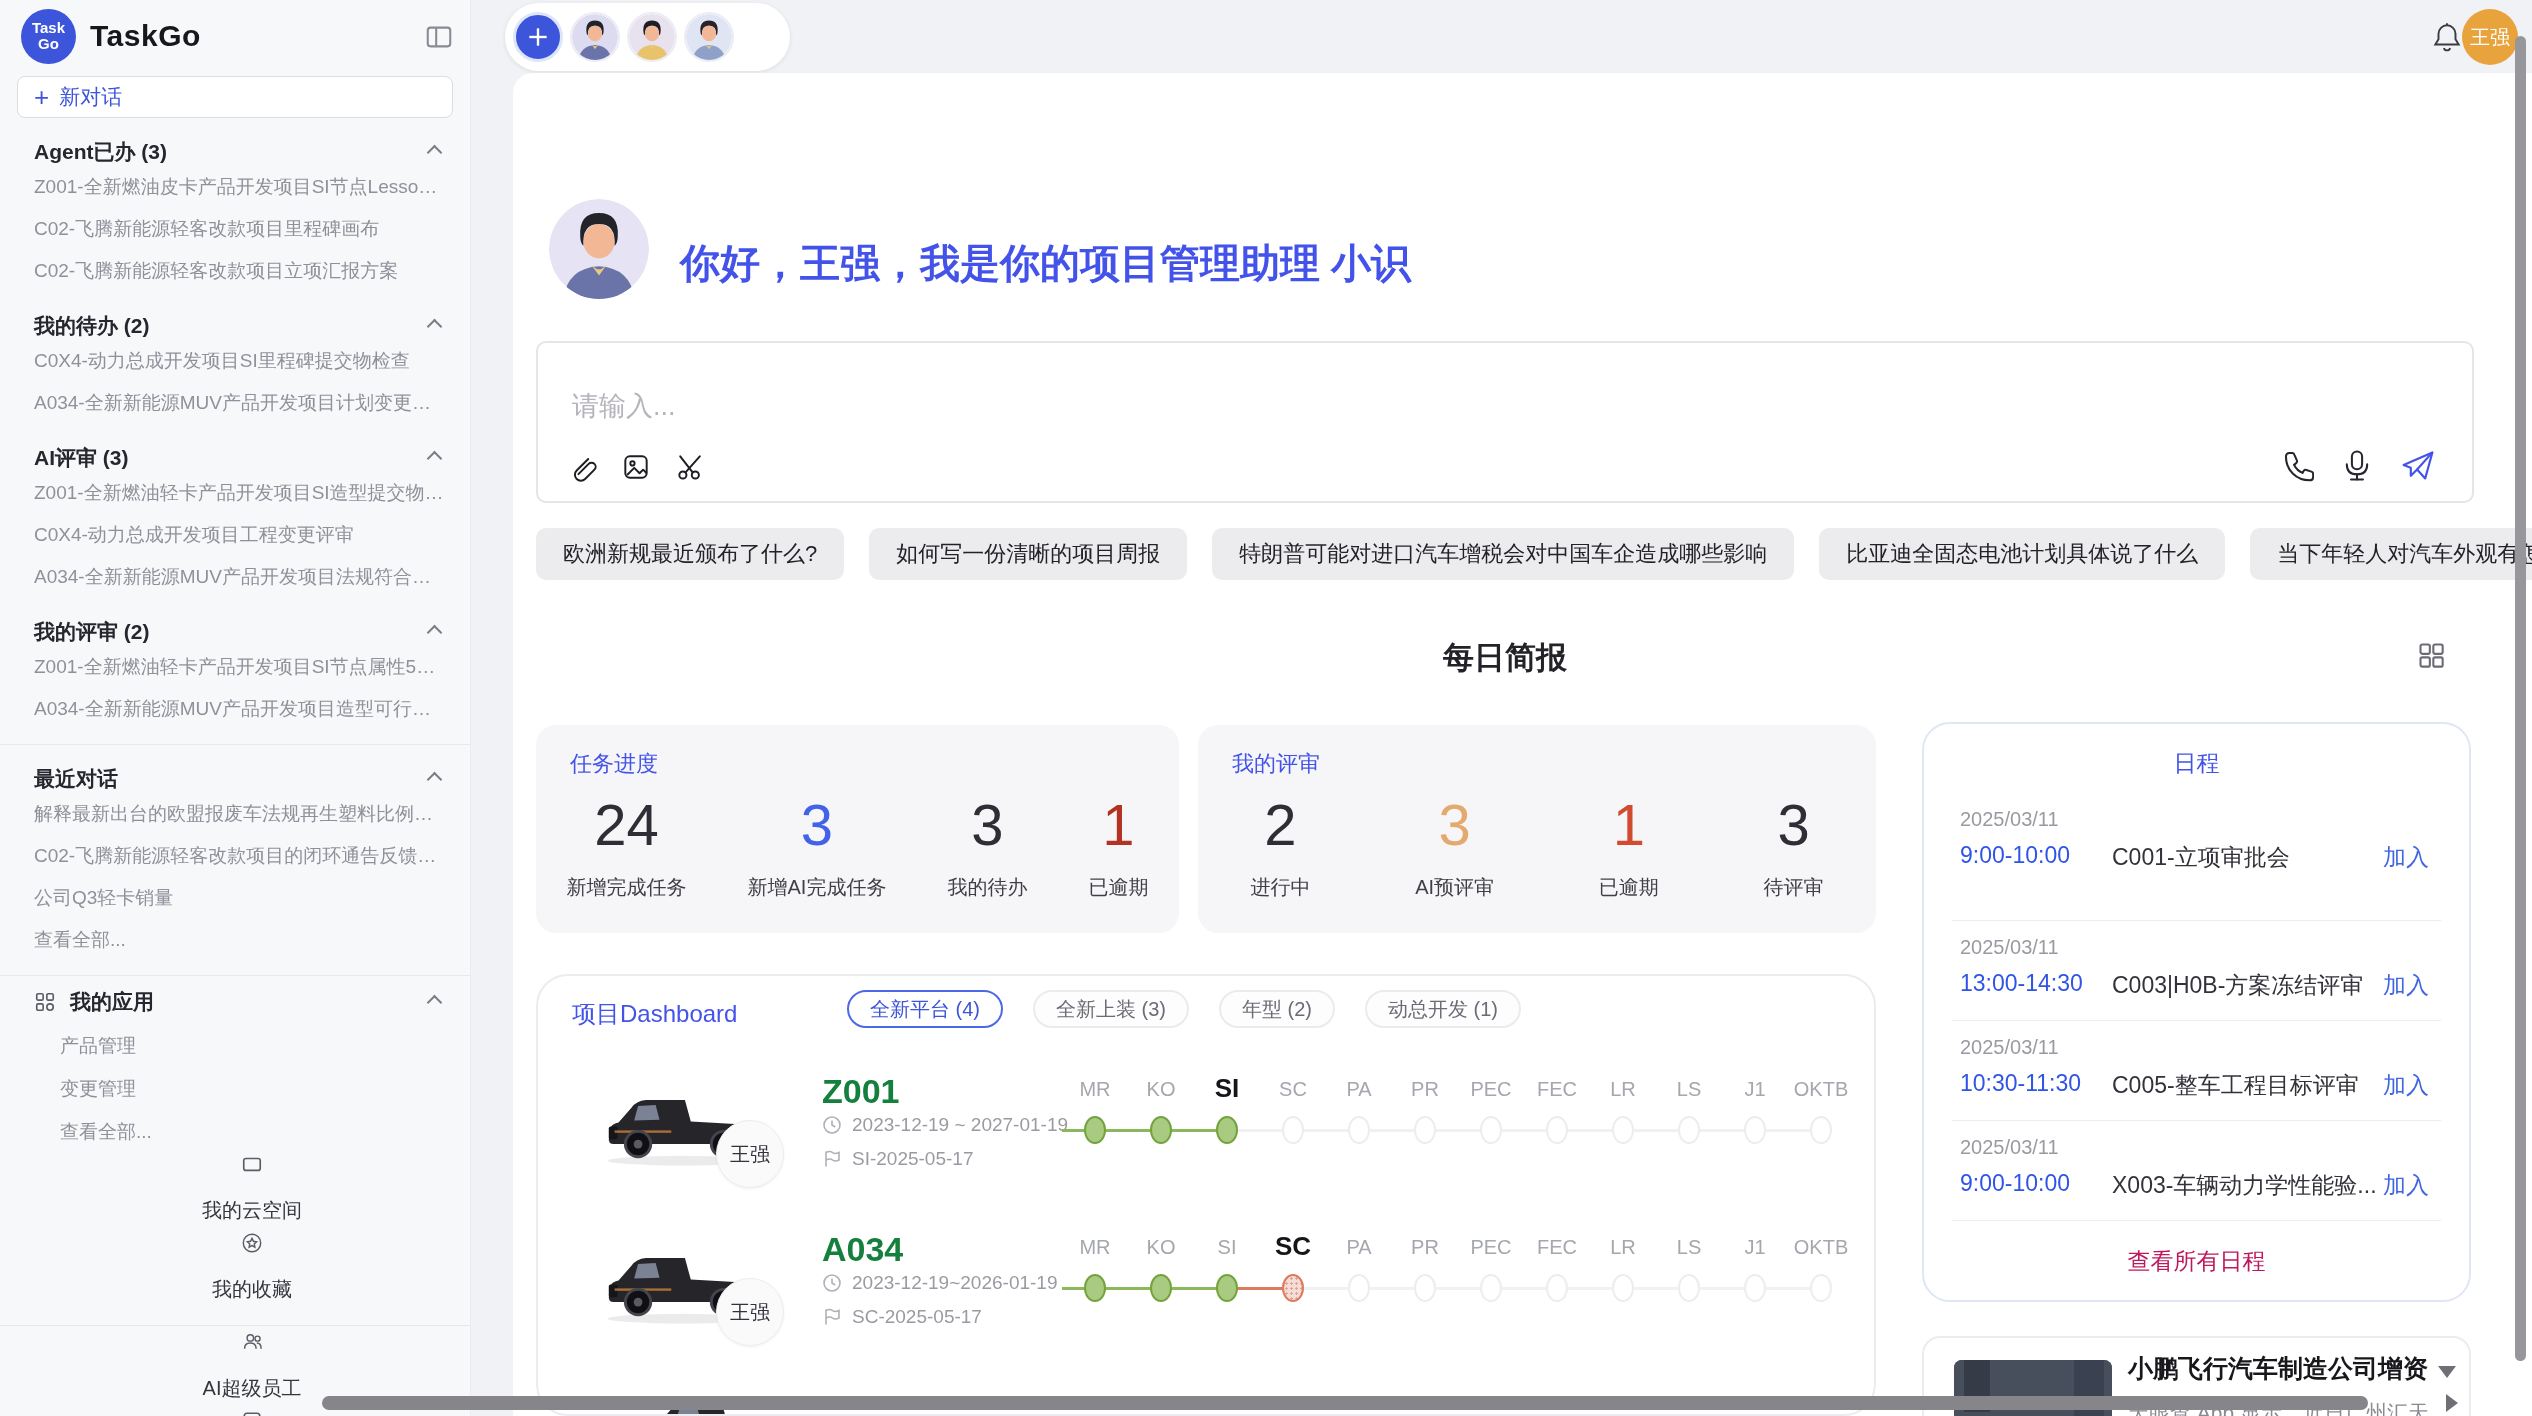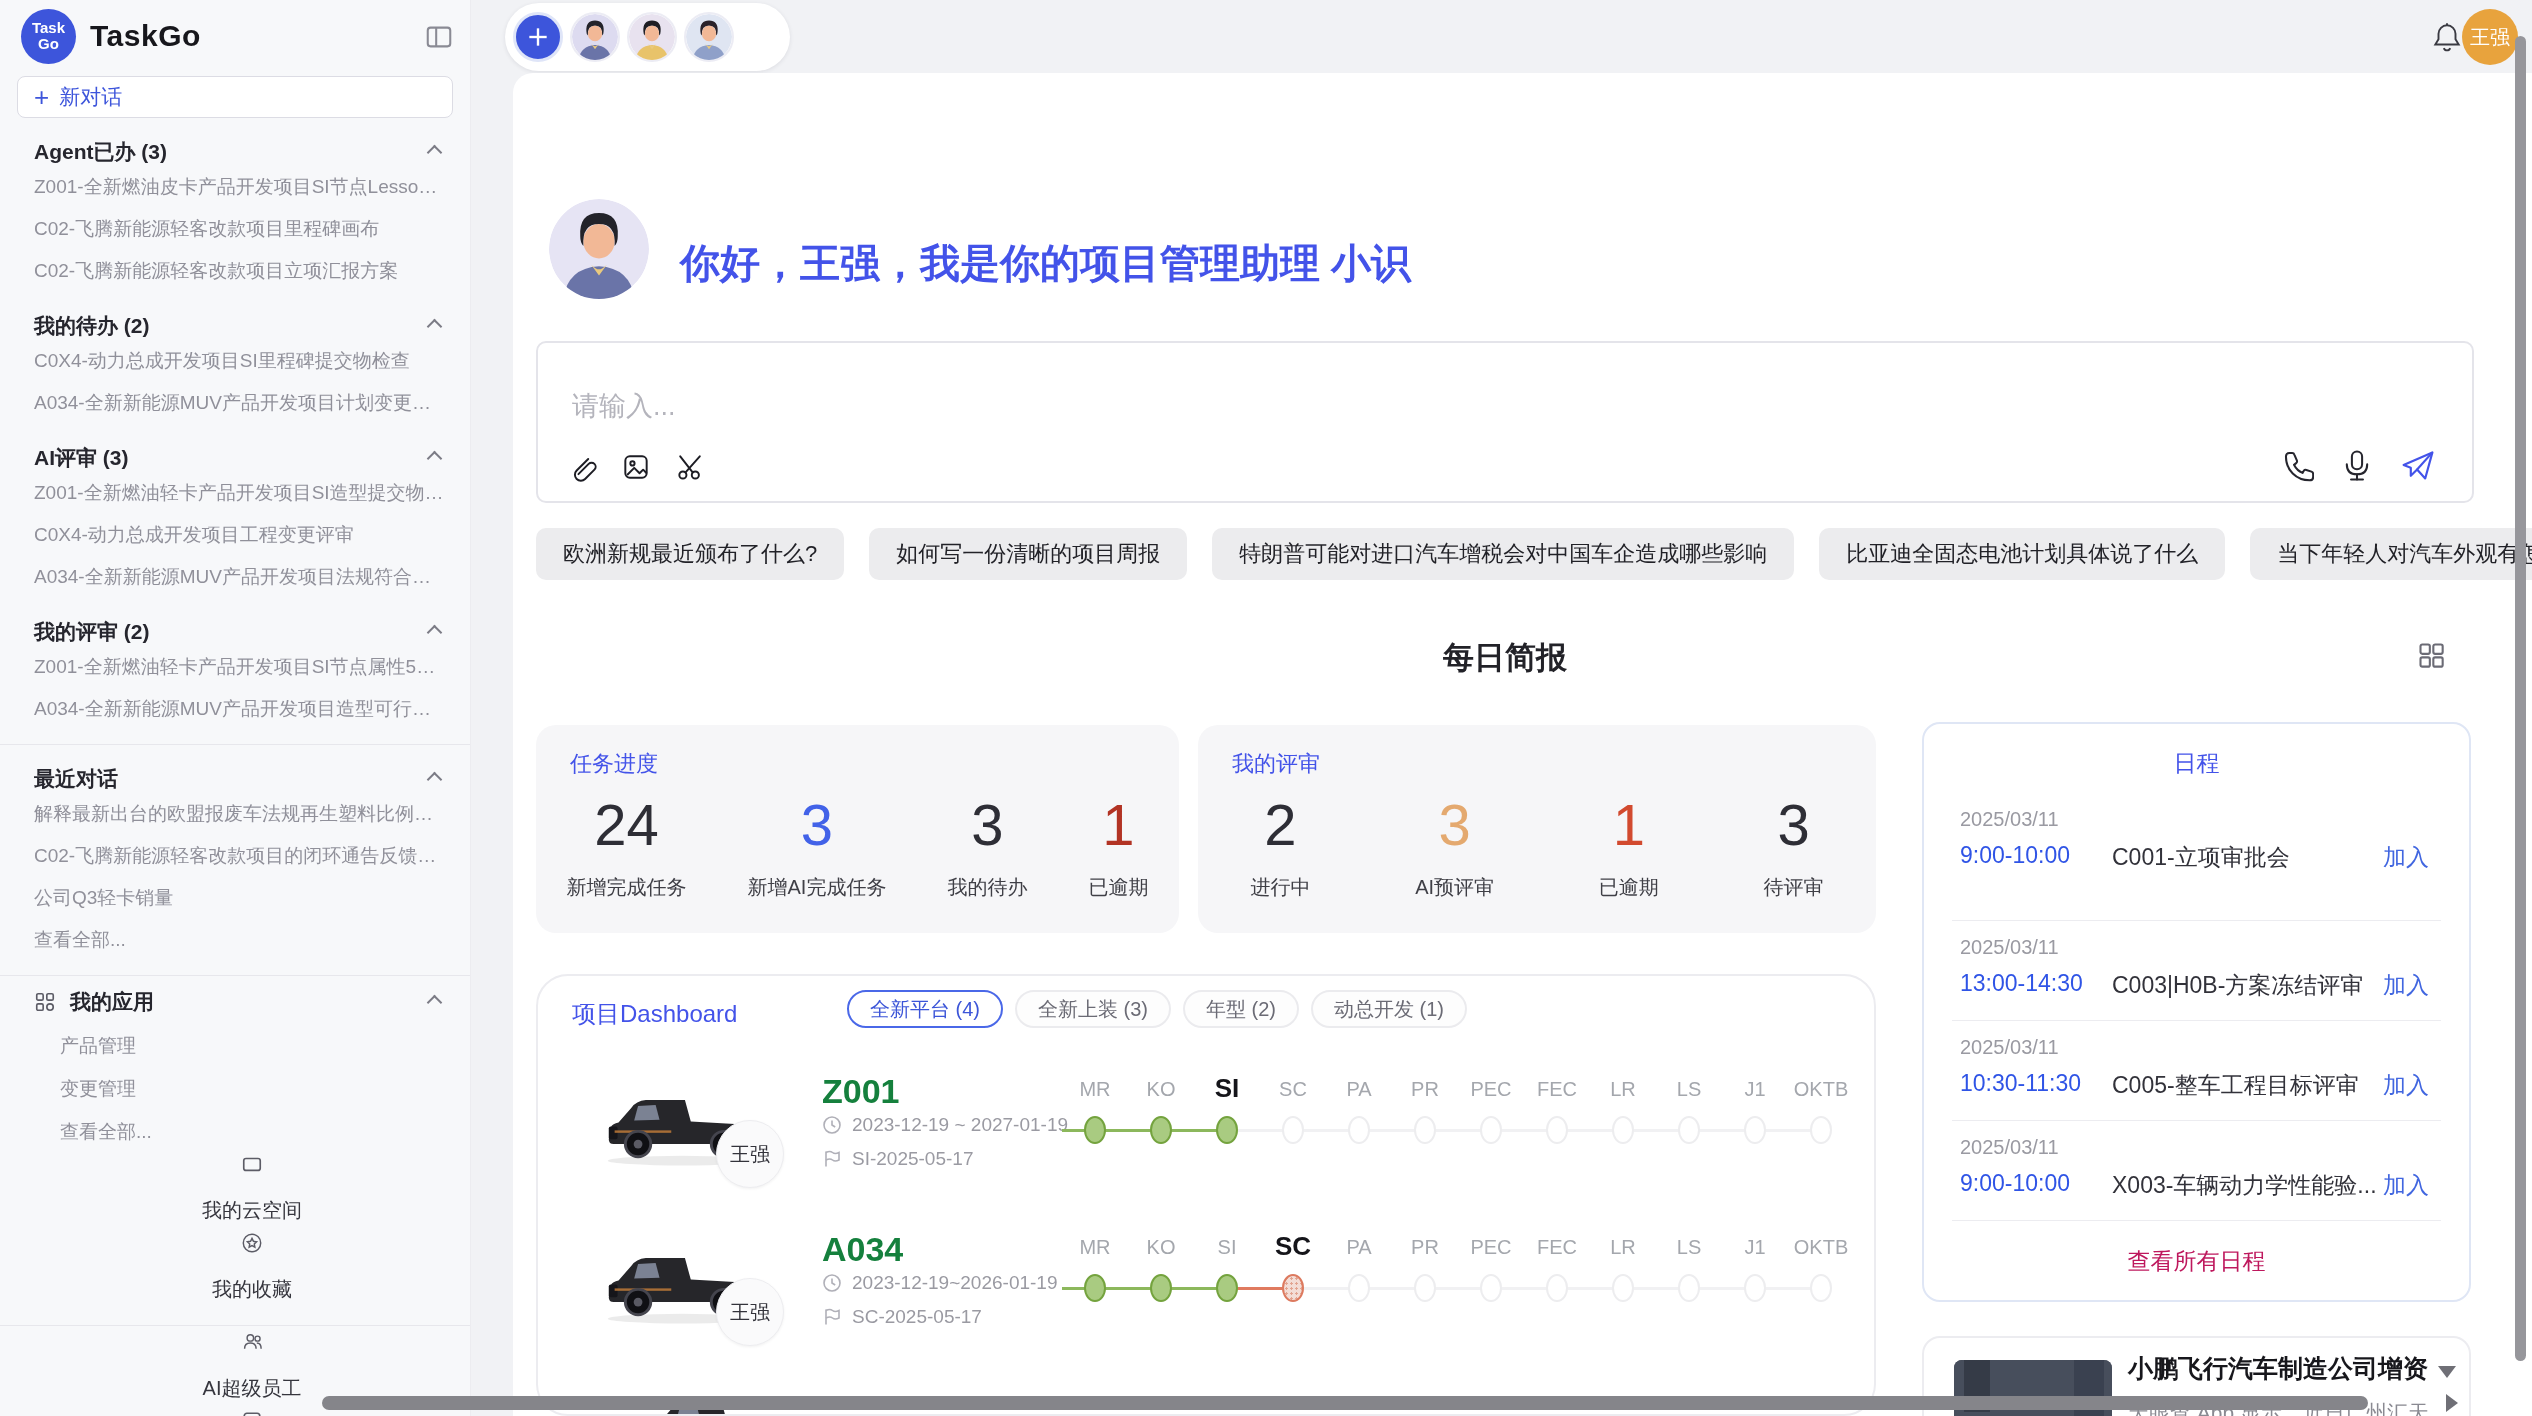--- a/index.html
+++ b/index.html
@@ -54,21 +54,21 @@
   .stat-card .sc-title { position:absolute; left:34px; top:24px; font-size:22px; color:#4353e9; }
   .stat-row { position:absolute; left:0; right:0; top:66px; display:flex; justify-content:space-around; }
   .stat { text-align:center; }
   .stat .num { font-size:58px; font-weight:500; }
   .stat .lbl { margin-top:16px; font-size:20px; color:#3f3f46; }
   .c-dark { color:#2e2e36; } .c-blue { color:#4262e8; } .c-red { color:#b23324; } .c-red2 { color:#d24a2f; } .c-orange { color:#e4a96f; }
 
   
   .dash { position:absolute; left:536px; top:974px; width:1340px; height:442px; background:#fff; border:2px solid #ececf0; border-radius:32px; overflow:hidden; }
   .dash-title { position:absolute; left:34px; top:22px; font-size:24px; color:#4353e9; }
-  .dash-filters { position:absolute; left:309px; top:14px; display:flex; gap:12px; }
+  .dash-filters { position:absolute; left:309px; top:14px; display:flex; gap:30px; }
   .filter-pill { height:38px; border-radius:19px; display:flex; align-items:center; padding:0 21px; font-size:20px; cursor:pointer; border:2px solid #ebebee; color:#6b6b75; background:#fdfdfd; white-space:nowrap; }
   .filter-pill.active { border-color:#4a68e8; color:#3c55d8; background:#fff; }
   .proj-car { position:absolute; width:166px; height:98px; }
   .owner-circle { position:absolute; width:68px; height:68px; border-radius:50%; background:#fafafb; border:1px solid #ededf0; box-shadow:0 1px 3px rgba(0,0,0,.06); display:flex; align-items:center; justify-content:center; font-size:20px; color:#33333b; }
   .proj-code { position:absolute; font-size:34px; font-weight:700; color:#15803d; }
   .proj-meta { position:absolute; display:flex; align-items:center; gap:10px; font-size:19px; color:#9a9aa2; }
   .proj-meta svg { color:#b0b0b8; }
   .timeline { position:absolute; width:792px; }
   .tl-row { display:flex; }
   .tl-cell { width:66px; text-align:center; }
@@ -78,21 +78,21 @@
   .tl-line { position:absolute; top:19px; height:3px; background:#f1f1f3; left:0; right:33px; }
   .tl-line-green { position:absolute; top:19px; height:3px; background:#8cb85c; left:0; }
   .tl-line-red { position:absolute; top:19px; height:3px; background:#e07a5f; }
   .tl-dotrow { position:absolute; inset:0; display:flex; }
   .tl-dotcell { width:66px; display:flex; justify-content:center; }
   .tl-dot { width:22px; height:28px; border-radius:50%; background:#fff; border:2px solid #ededef; margin-top:6px; }
   .tl-dot.done { background:#a9cb81; border-color:#74a33e; }
   .tl-dot.overdue { background:#f3ddd6; border-color:#dd7a5f; background-image:radial-gradient(#e2a38f 1px, transparent 1.3px); background-size:5px 5px; }
 
   
-  .sched { position:absolute; left:1922px; top:722px; width:549px; height:580px; background:#fff; border:2px solid #dfe6f5; border-radius:18px; }
+  .sched { position:absolute; left:1922px; top:722px; width:549px; height:580px; background:#fff; border:2px solid #dfe6f5; border-radius:28px; }
   .sched-title { position:absolute; left:0; right:0; top:24px; text-align:center; font-size:23px; color:#4353e9; }
   .sch-date { position:absolute; left:36px; font-size:20px; color:#9a9aa2; }
   .sch-time { position:absolute; left:36px; font-size:23px; color:#2f54e6; }
   .sch-name { position:absolute; left:188px; font-size:23px; color:#32323a; white-space:nowrap; }
   .sch-join { position:absolute; right:40px; font-size:23px; color:#4166e0; cursor:pointer; }
   .sch-div { position:absolute; left:28px; right:28px; height:1px; background:#ececf0; }
   .sched-footer { position:absolute; left:0; right:0; top:522px; text-align:center; font-size:23px; color:#be185d; cursor:pointer; }
 
   .news { position:absolute; left:1922px; top:1336px; width:549px; height:120px; background:#fff; border:2px solid #ececf0; border-radius:18px; overflow:hidden; }
   .news-img { position:absolute; left:30px; top:22px; width:158px; height:96px; border-radius:8px; background:linear-gradient(160deg,#3a3f4a 0%,#555c6b 45%,#7d8494 100%); overflow:hidden; }

